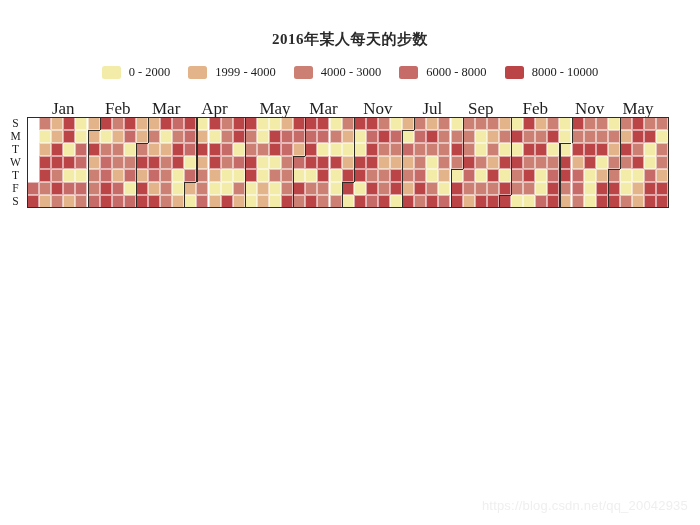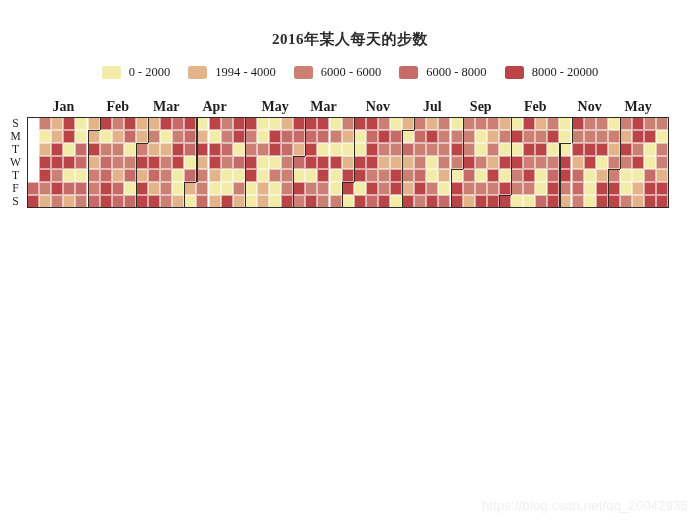--- a/index.html
+++ b/index.html
@@ -62,25 +62,24 @@
   #month-axis {
     position: absolute;
     top: 99px;
     left: 27px;
     width: 651px;
     height: 17px;
   }
   .month-label {
     position: absolute;
     top: 0;
-    font-size: 14px;
+    font-size: 17px;
     color: #1e1e1e;
     transform: translateX(-50%);
     white-space: nowrap;
-    font-weight: bold;
   }
 
   
   #day-axis {
     position: absolute;
     top: 117px;
     left: 6px;
     width: 19px;
   }
   .day-label {
@@ -135,33 +134,33 @@
 
 <div id="chart-title">2016年某人每天的步数</div>
 
 <div id="legend">
     <div class="legend-item">
       <span class="legend-swatch" style="background: rgb(242, 236, 168);"></span>
       <span class="legend-label">0 - 2000</span>
     </div>
     <div class="legend-item">
       <span class="legend-swatch" style="background: rgb(227, 180, 137);"></span>
-      <span class="legend-label">1994 - 4000</span>
+      <span class="legend-label">1999 - 4000</span>
     </div>
     <div class="legend-item">
       <span class="legend-swatch" style="background: rgb(204, 128, 116);"></span>
-      <span class="legend-label">6000 - 6000</span>
+      <span class="legend-label">4000 - 3000</span>
     </div>
     <div class="legend-item">
       <span class="legend-swatch" style="background: rgb(198, 107, 104);"></span>
       <span class="legend-label">6000 - 8000</span>
     </div>
     <div class="legend-item">
       <span class="legend-swatch" style="background: rgb(187, 68, 71);"></span>
-      <span class="legend-label">8000 - 20000</span>
+      <span class="legend-label">8000 - 10000</span>
     </div>
   </div>
 
 <div id="month-axis">
     <div class="month-label" style="left: 36.3px;">Jan</div>
     <div class="month-label" style="left: 90.75px;">Feb</div>
     <div class="month-label" style="left: 139.15px;">Mar</div>
     <div class="month-label" style="left: 187.55px;">Apr</div>
     <div class="month-label" style="left: 248.05px;">May</div>
     <div class="month-label" style="left: 296.45px;">Mar</div>

